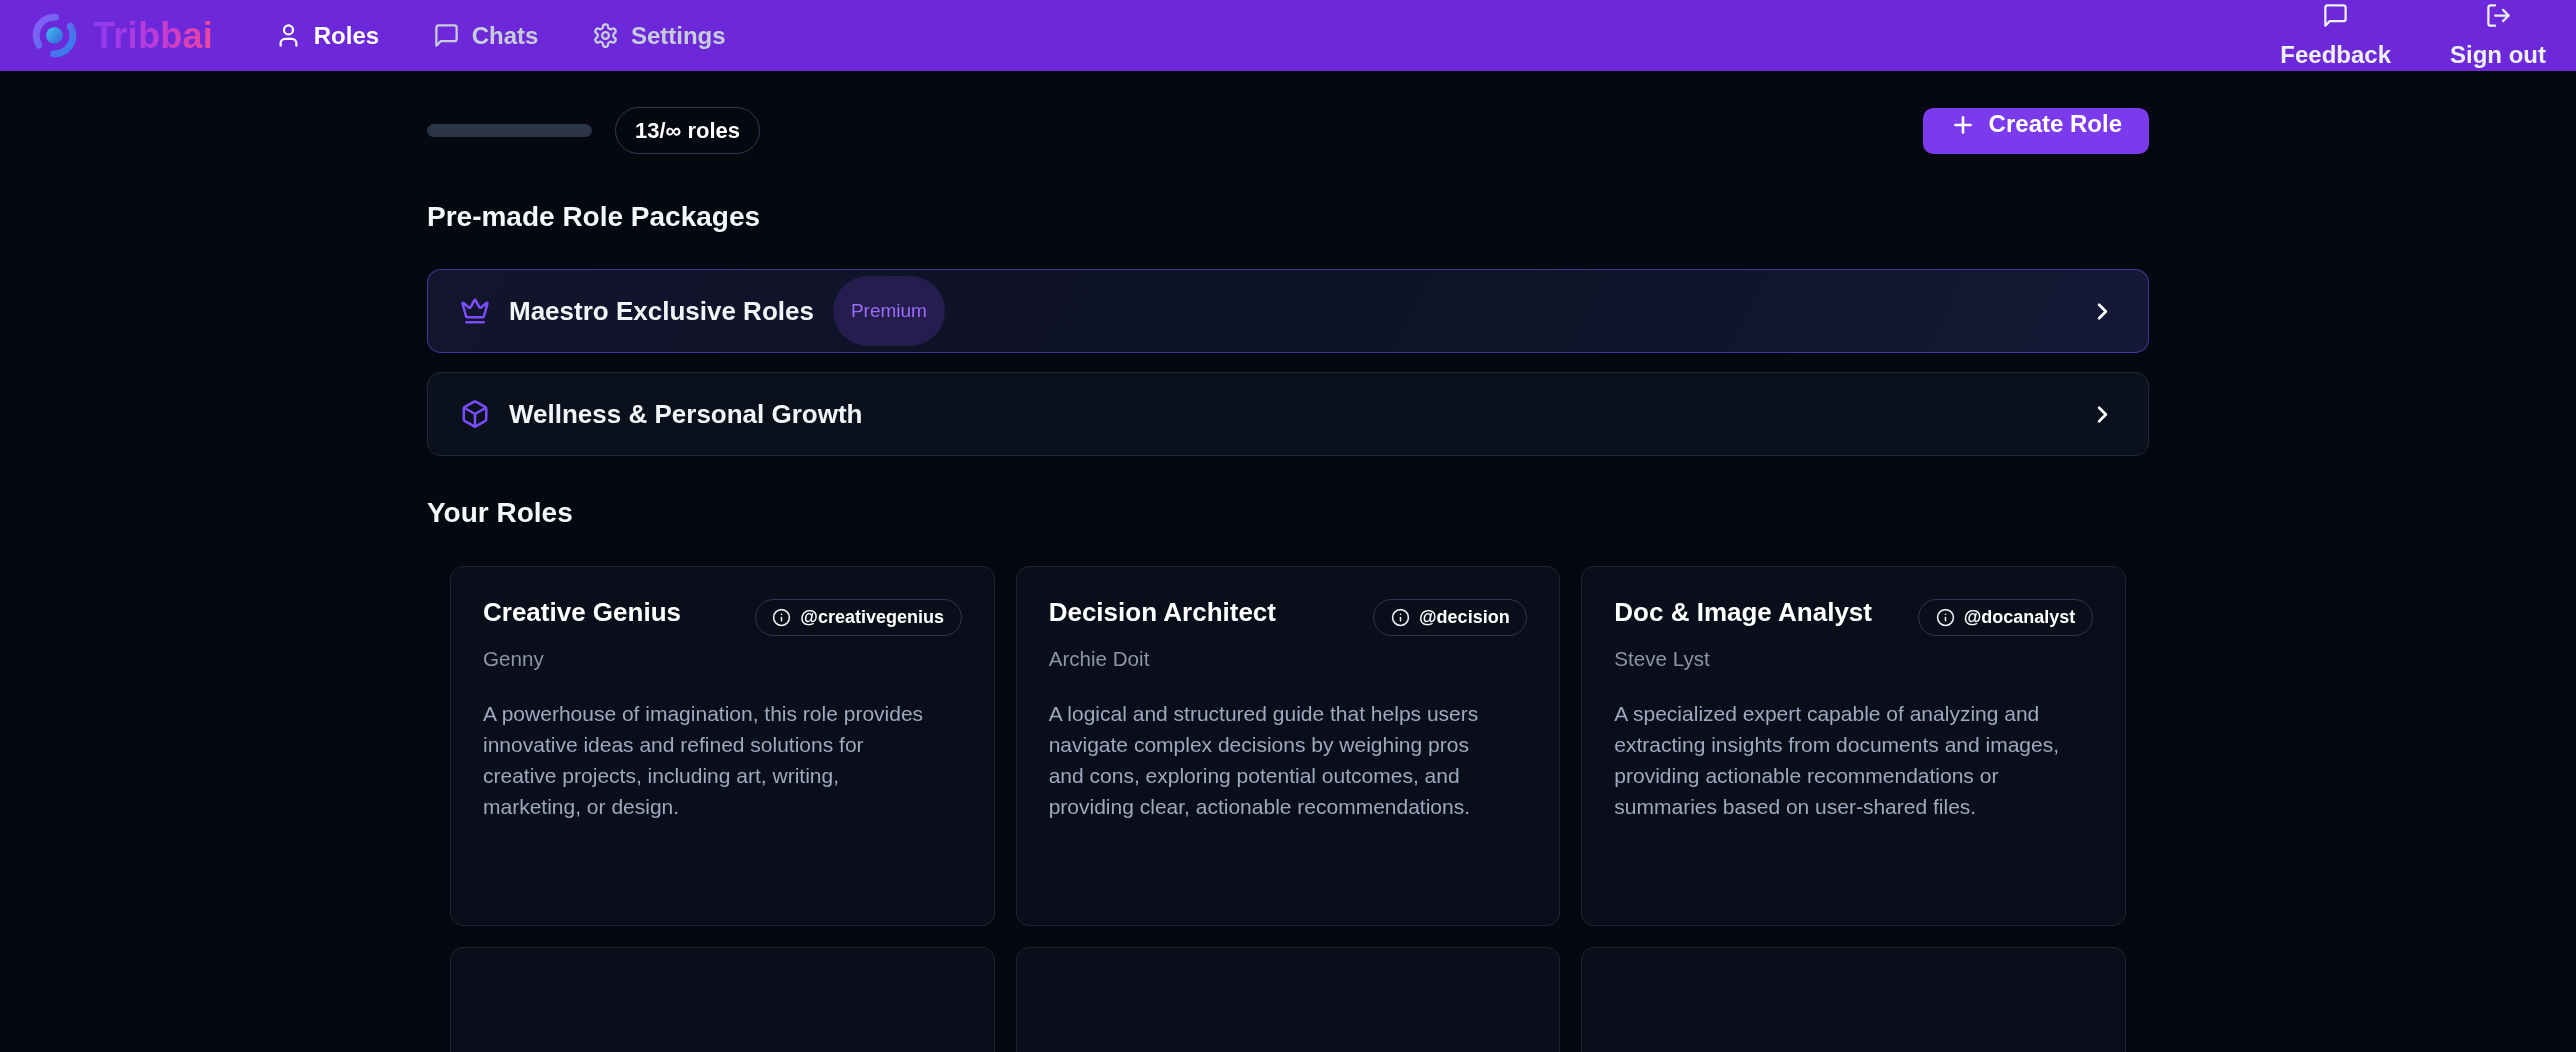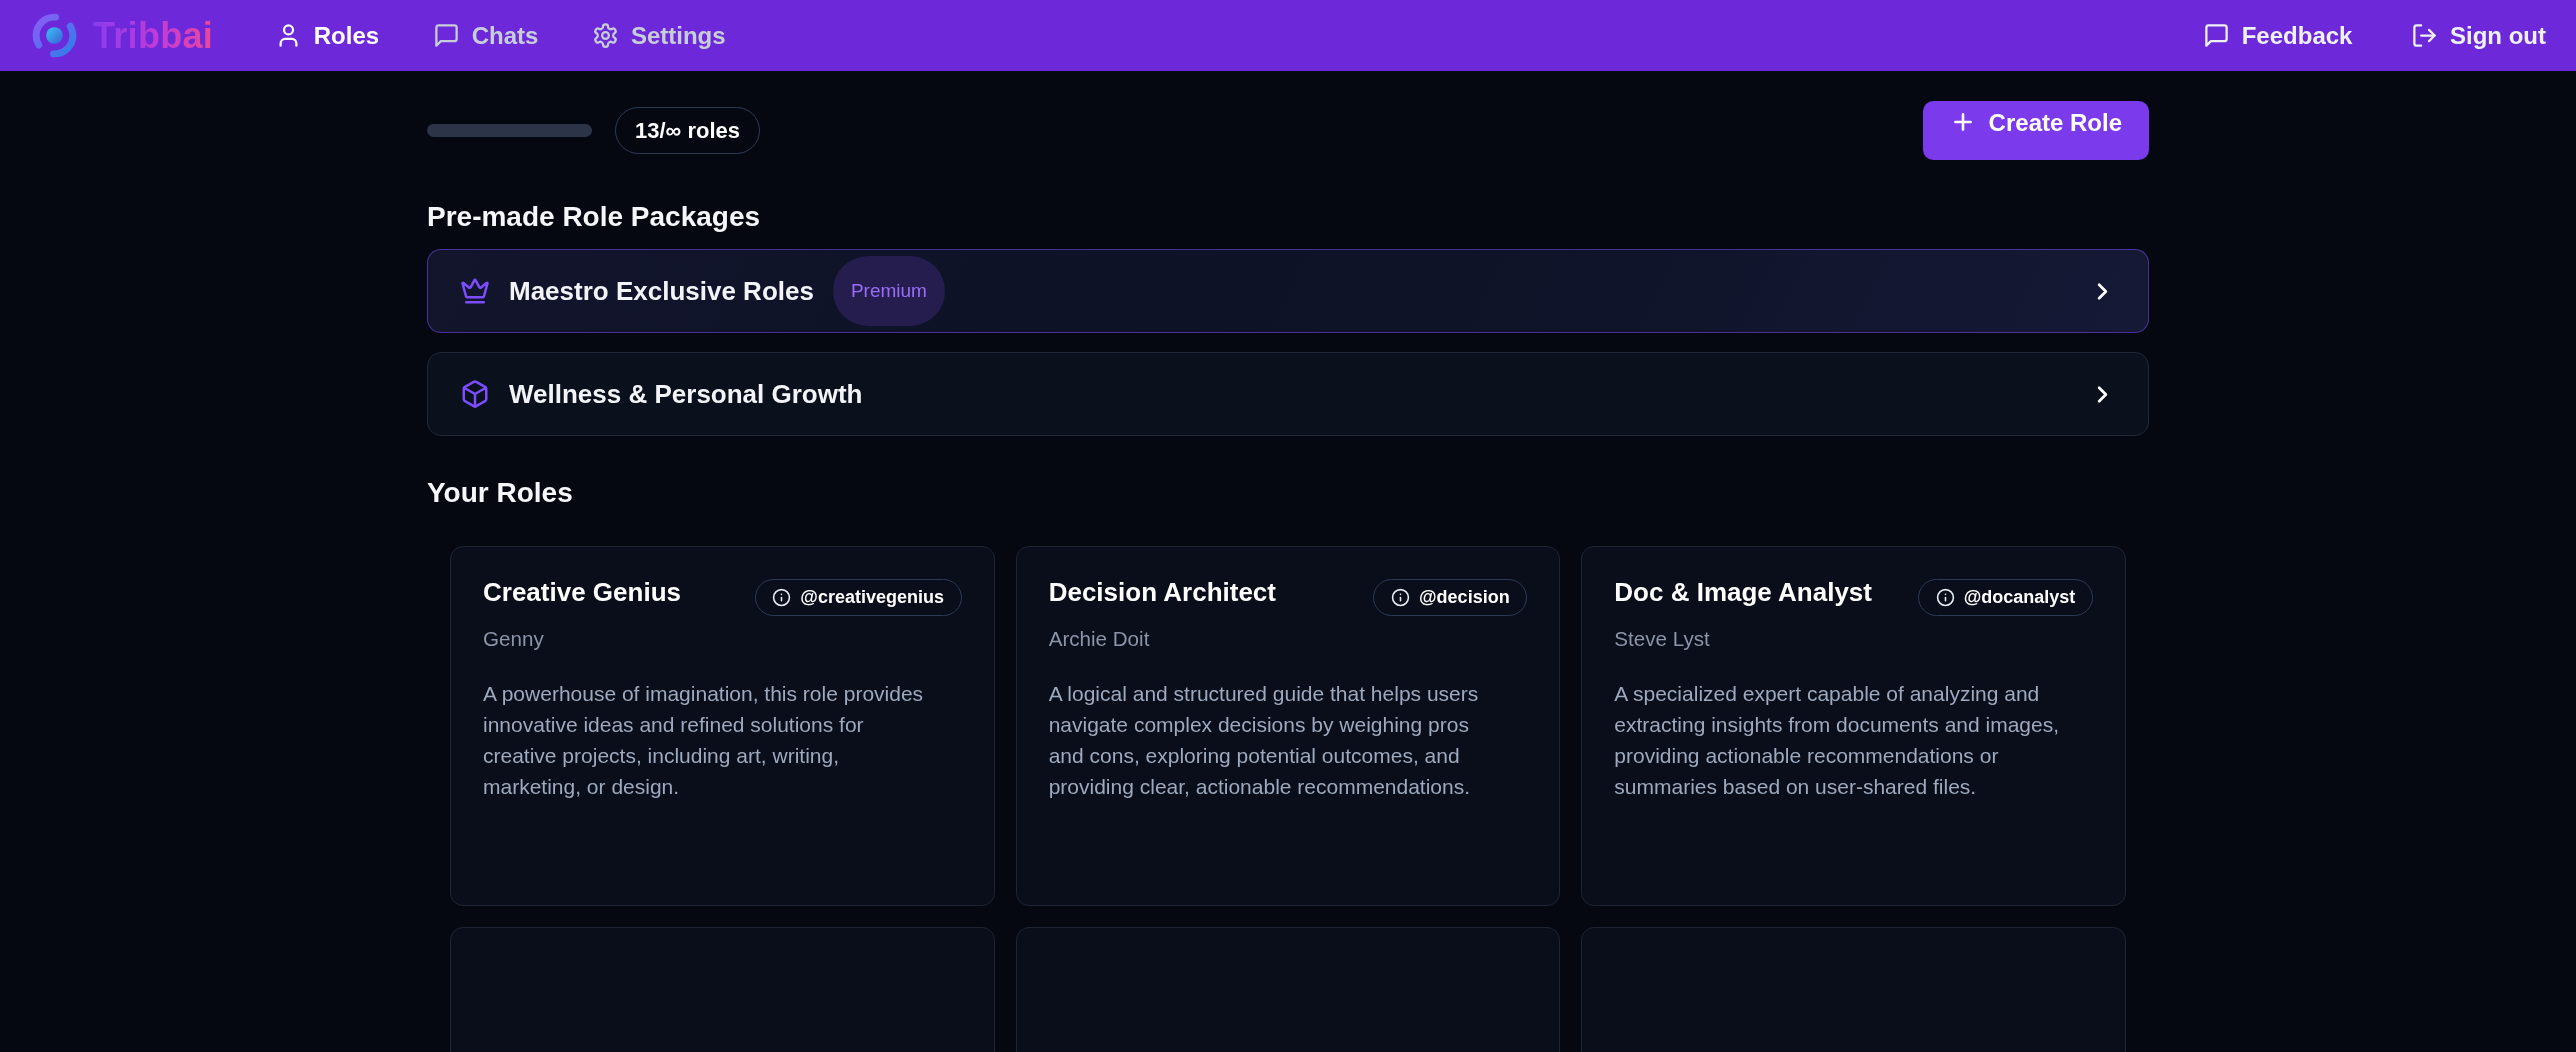--- a/index.html
+++ b/index.html
@@ -18,39 +18,39 @@
   .brand-name {
     font-size:36px; font-weight:800; letter-spacing:0.3px;
     background:linear-gradient(90deg,#8b3bf0 0%,#c13bd6 55%,#ec4899 100%);
     -webkit-background-clip:text; background-clip:text; color:transparent;
   }
   .nav-links { display:flex; align-items:center; gap:54px; margin-left:62px;justify-content:center; }
   .nav-item { display:flex; align-items:center; gap:11.6px; font-size:24px; font-weight:600; color:#c7ceda; cursor:pointer; }
   .nav-item.active { color:#ffffff; }
   .nav-item svg { width:27px; height:27px; }
   .nav-right { margin-left:auto; display:flex; align-items:center; gap:59px; }
-  .nav-right .nav-item { color:#eef1f6; }
+  .nav-right .nav-item { color:#eef1f6;flex-direction:column; }
   
   .main { width:1722px; margin:0 auto; padding-top:30px; }
   .topbar { display:flex; align-items:center; height:59px; }
   .progress-track { width:165px; height:13.5px; border-radius:7px; background:#2c3447; }
   .roles-pill {
     margin-left:23px; border:1.3px solid #2d3b55; border-radius:642px;
     padding:9.6px 19px; font-size:22px; font-weight:700; color:#ffffff;
   }
   .create-btn {
-    margin-left:auto; display:flex; align-items:flex-start; gap:13px;
+    margin-left:auto; display:flex; align-items:flex-end; gap:13px;
     background:#7c3aed; color:#ffffff; border:none; cursor:pointer;
-    height:59px; padding:8px 27px; border-radius:10.3px;
+    height:46px; padding:16px 27px; border-radius:10.3px;
     font-size:24px; font-weight:600; font-family:inherit;
   }
   .create-btn svg { width:26px; height:26px; }
   .section-title { margin-top:41px; font-size:28px; font-weight:700; color:#f5f7fa; }
   
-  .package-list { margin-top:16px; display:flex; flex-direction:column; gap:19px; }
+  .package-list { margin-top:36px; display:flex; flex-direction:column; gap:19px; }
   .package-row {
     height:84px; border-radius:14px; padding:0 32px;
     display:flex; align-items:center; cursor:pointer;
     background:#0b101d; border:1.3px solid #202939;
   }
   .package-row.premium-row {
     background:linear-gradient(115deg,#12152c 0%,#0e1226 40%,#10142a 70%,#151936 100%);
     border:1.3px solid rgba(124,77,255,.5);
   }
   .package-row svg.pkg-icon { width:30px; height:30px; color:#7c4dff; margin-right:19px; flex:none; }

